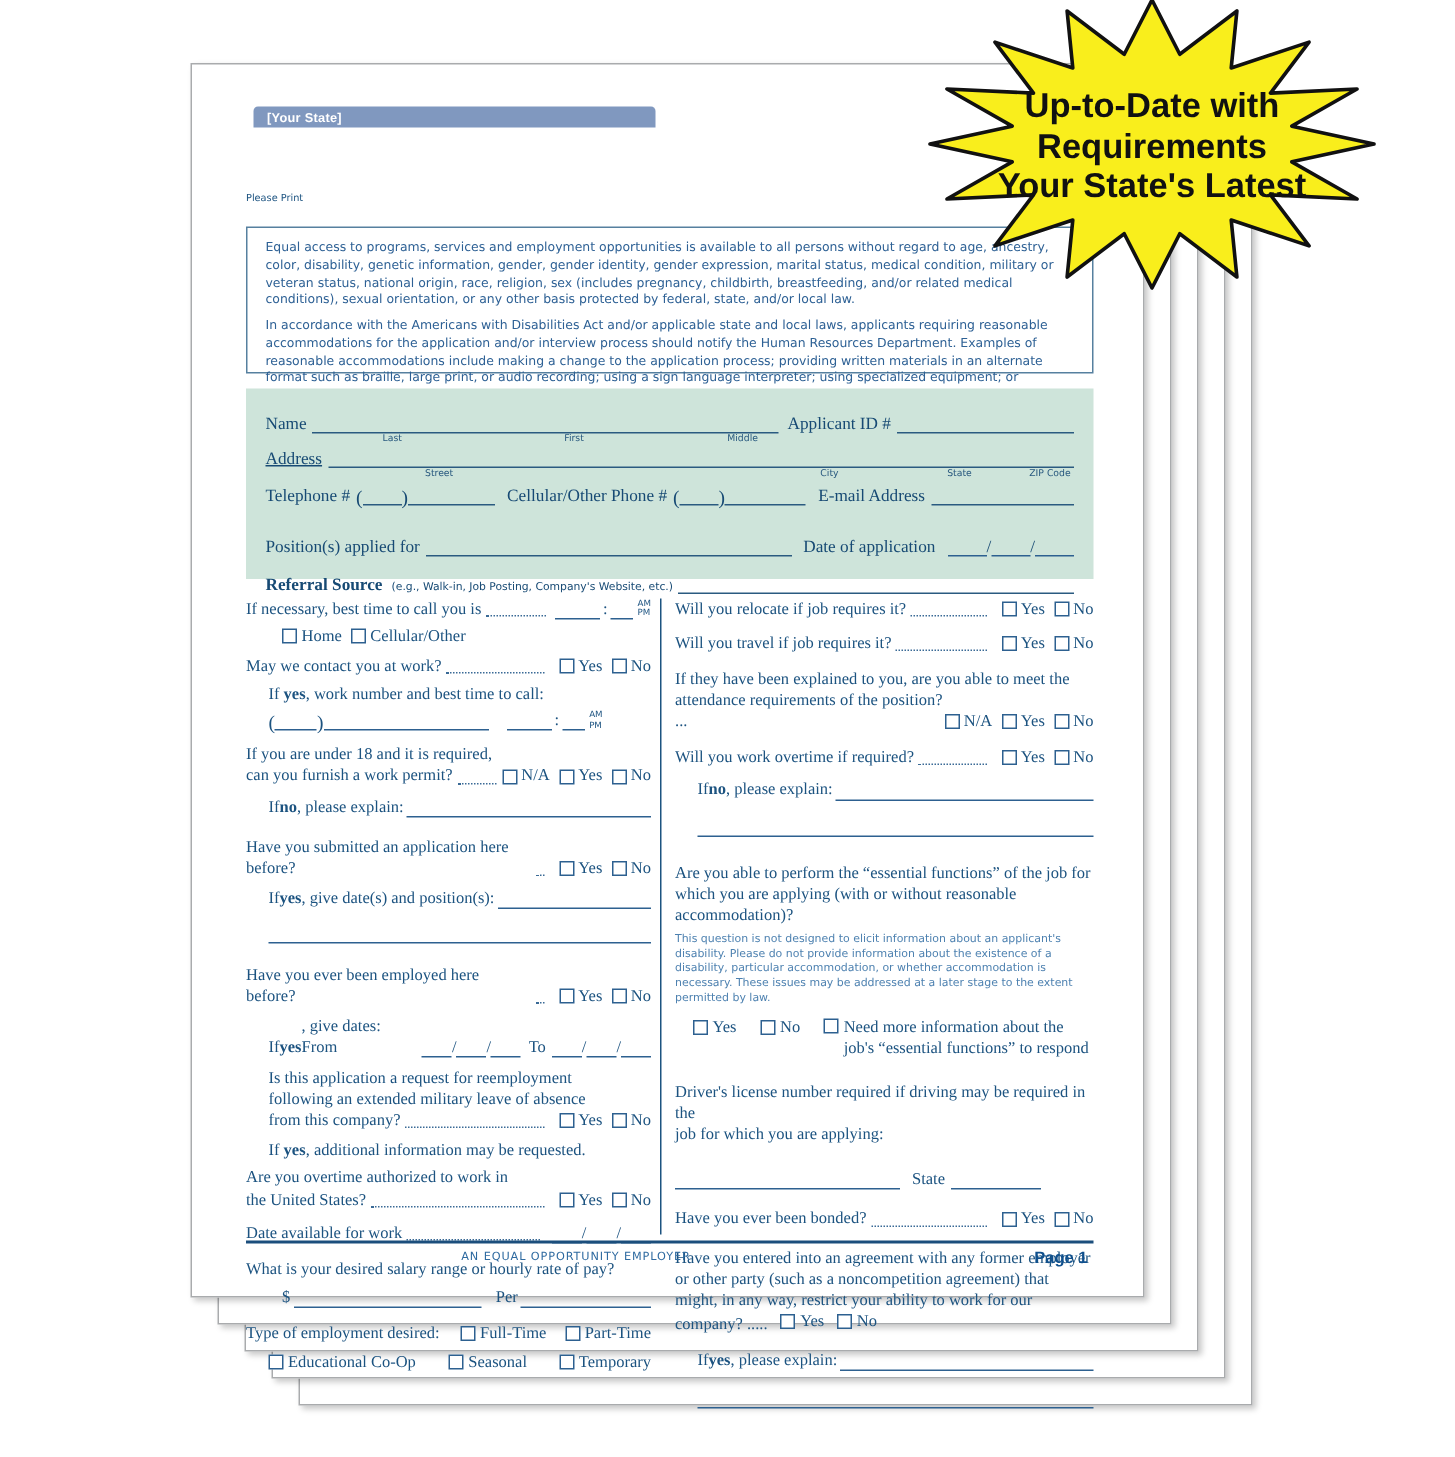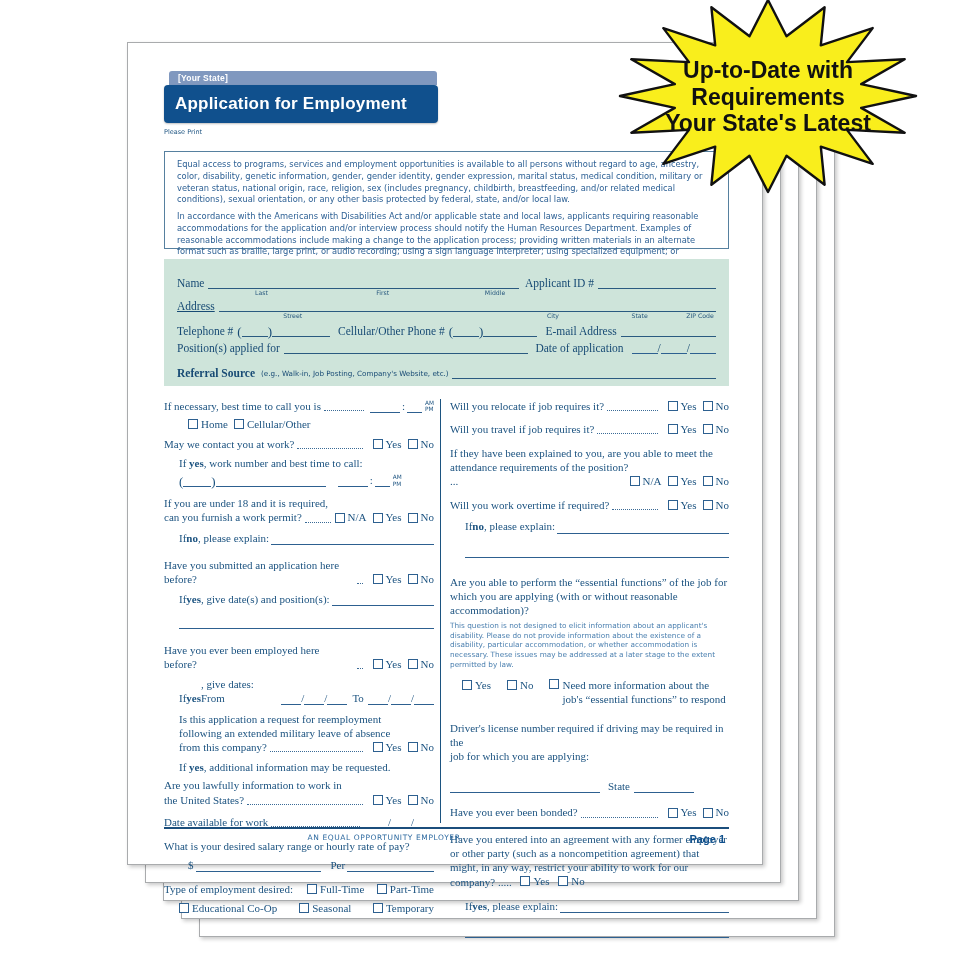--- a/index.html
+++ b/index.html
@@ -127,23 +127,20 @@
 <div class="page p5"></div>
 <div class="page p4"></div>
 <div class="page p3"></div>
 <div class="page p2"></div>
 
 <div class="page p1">
 
   <div class="bar-state">
     <span>[Your State]</span>
   </div>
-  <div class="bar-title">
-    <span>Application for Employment</span>
-  </div>
   <div class="please-print">Please Print</div>
 
   <div class="notice">
     <p>Equal access to programs, services and employment opportunities is available to all persons without regard to age, ancestry, color, disability, genetic information, gender, gender identity, gender expression, marital status, medical condition, military or veteran status, national origin, race, religion, sex (includes pregnancy, childbirth, breastfeeding, and/or related medical conditions), sexual orientation, or any other basis protected by federal, state, and/or local law.</p>
     <p>In accordance with the Americans with Disabilities Act and/or applicable state and local laws, applicants requiring reasonable accommodations for the application and/or interview process should notify the Human Resources Department. Examples of reasonable accommodations include making a change to the application process; providing written materials in an alternate format such as braille, large print, or audio recording; using a sign language interpreter; using specialized equipment; or modifying testing conditions.</p>
   </div>
 
   <div class="green">
     <div class="g-row" style="margin-top:7px;">
       <span class="g-label">Name</span>
@@ -174,21 +171,21 @@
       <span class="g-line" style="width:58px;"></span>
       <span class="g-label" style="padding-left:8px;">Cellular/Other Phone #</span>
       <span class="paren">(</span>
       <span class="g-line" style="width:26px;"></span>
       <span class="paren">)</span>
       <span class="g-line" style="width:54px;"></span>
       <span class="g-label" style="padding-left:8px;">E-mail Address</span>
       <span class="g-line grow"></span>
     </div>
 
-    <div class="g-row" style="margin-top:4px;justify-content:space-between;">
+    <div class="g-row" style="margin-top:21px;justify-content:space-between;">
       <span class="g-label">Position(s) applied for</span>
       <span class="g-line grow"></span>
       <span class="g-label" style="padding-left:7px;">Date of application</span>
       <span class="dslot">
         <span class="dl" style="width:26px;"></span>
           <span>/</span>
           <span class="dl" style="width:26px;"></span>
           <span>/</span>
           <span class="dl" style="width:26px;"></span>
       </span>
@@ -360,21 +357,21 @@
               <span>No</span>
             </span>
         </div>
       </div>
 
       <div class="ind1" style="margin-top:6px;">
         <span>If </span><span class="bw">yes</span><span>, additional information may be requested.</span>
       </div>
 
       <div style="margin-top:4px;">
-        <span class="wrapq">Are you lawfully information to work in</span>
+        <span class="wrapq">Are you overtime authorized to work in</span>
         <div class="q">
           <span>the United States?</span>
           <span class="lead"></span>
           <span class="cbg">
               <span class="cb"></span>
               <span>Yes</span>
             </span>
           <span class="cbg">
               <span class="cb"></span>
               <span>No</span>

